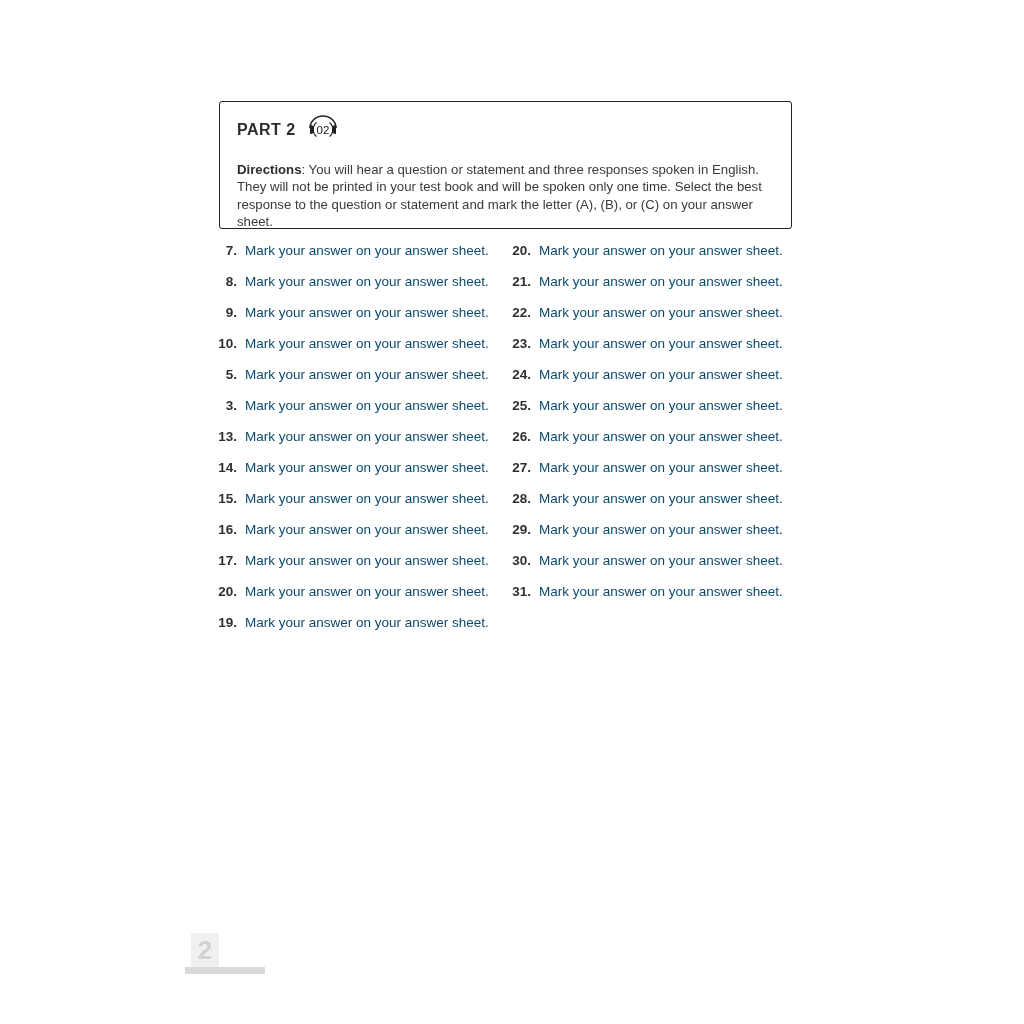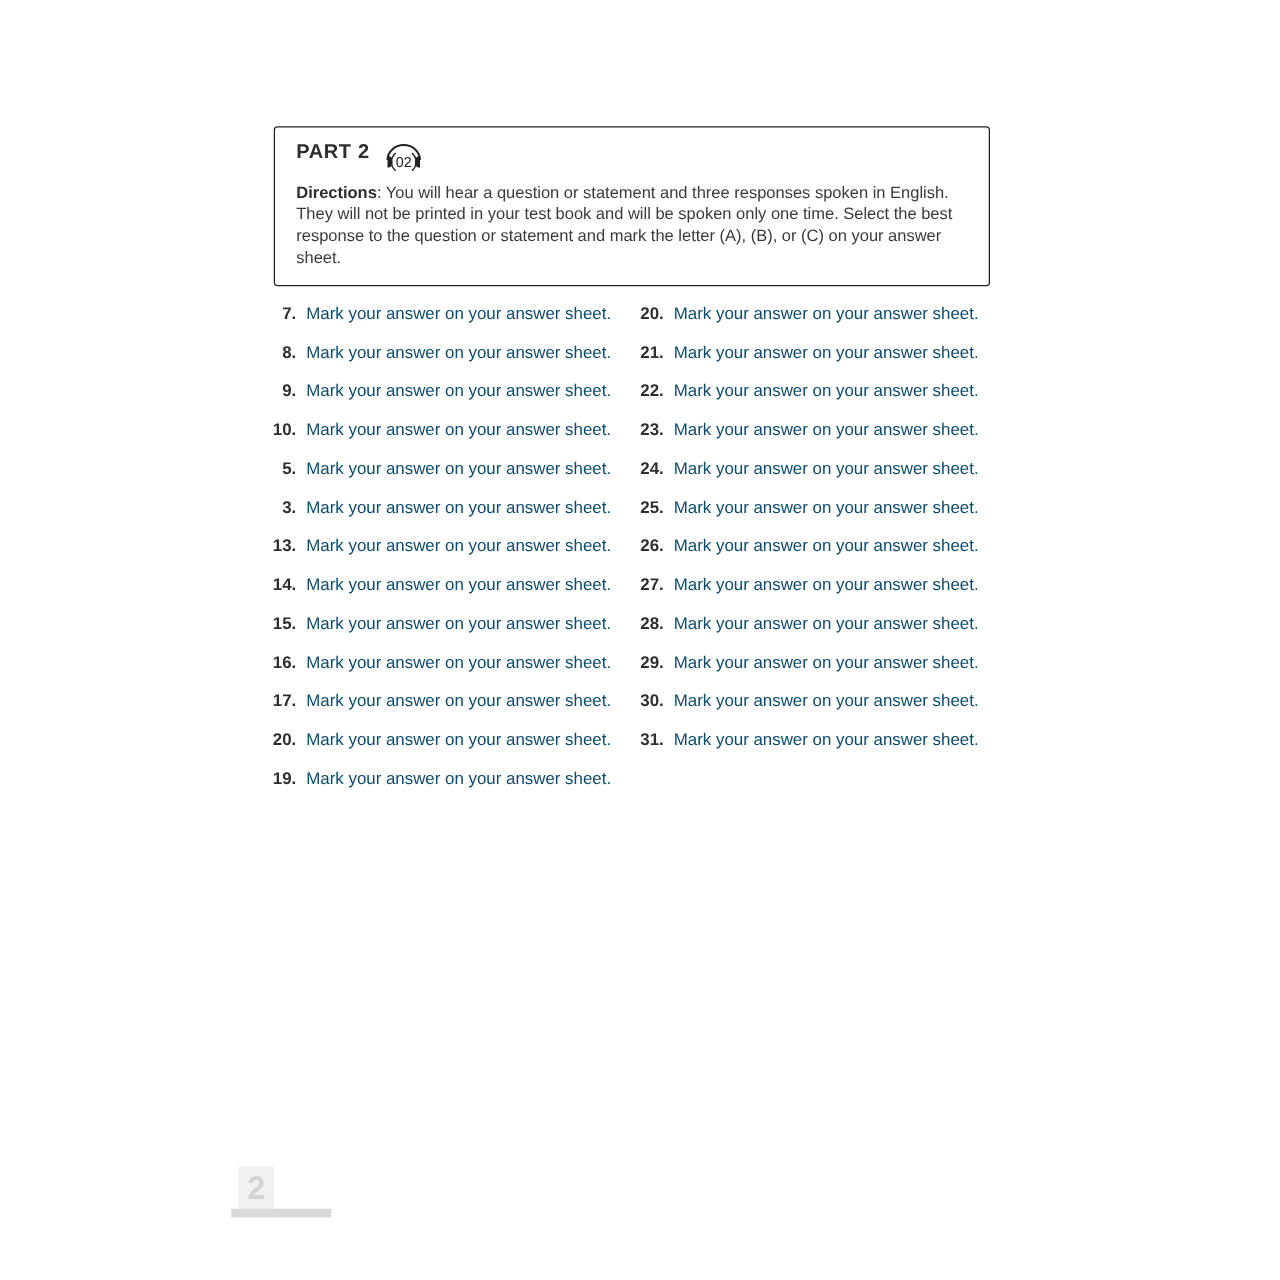--- a/index.html
+++ b/index.html
@@ -16,27 +16,27 @@
   .dir-box{
     position:absolute;
     left:219px;top:101px;
     width:573px;height:128px;
     border:1.5px solid #222222;
     border-radius:3px;
     box-sizing:border-box;
     padding:11px 17px 0 17px;
     background:#ffffff;
   }
-  .part-row{display:flex;align-items:flex-start;gap:9px;}
+  .part-row{display:flex;align-items:flex-end;gap:9px;}
   .part-title{
     font-size:16px;font-weight:bold;color:#2d2d2d;letter-spacing:0.5px;
   }
   .audio-icon{display:inline-block;line-height:0;}
   .directions{
-    margin-top:6px;
+    margin-top:22px;
     font-size:13.2px;line-height:17.3px;color:#3a3a3a;
   }
   .directions b{color:#2d2d2d;}
 
   
   .q-list{
     position:absolute;left:200px;top:242px;
     display:flex;gap:12px;
     font-size:13.5px;line-height:18px;
   }

